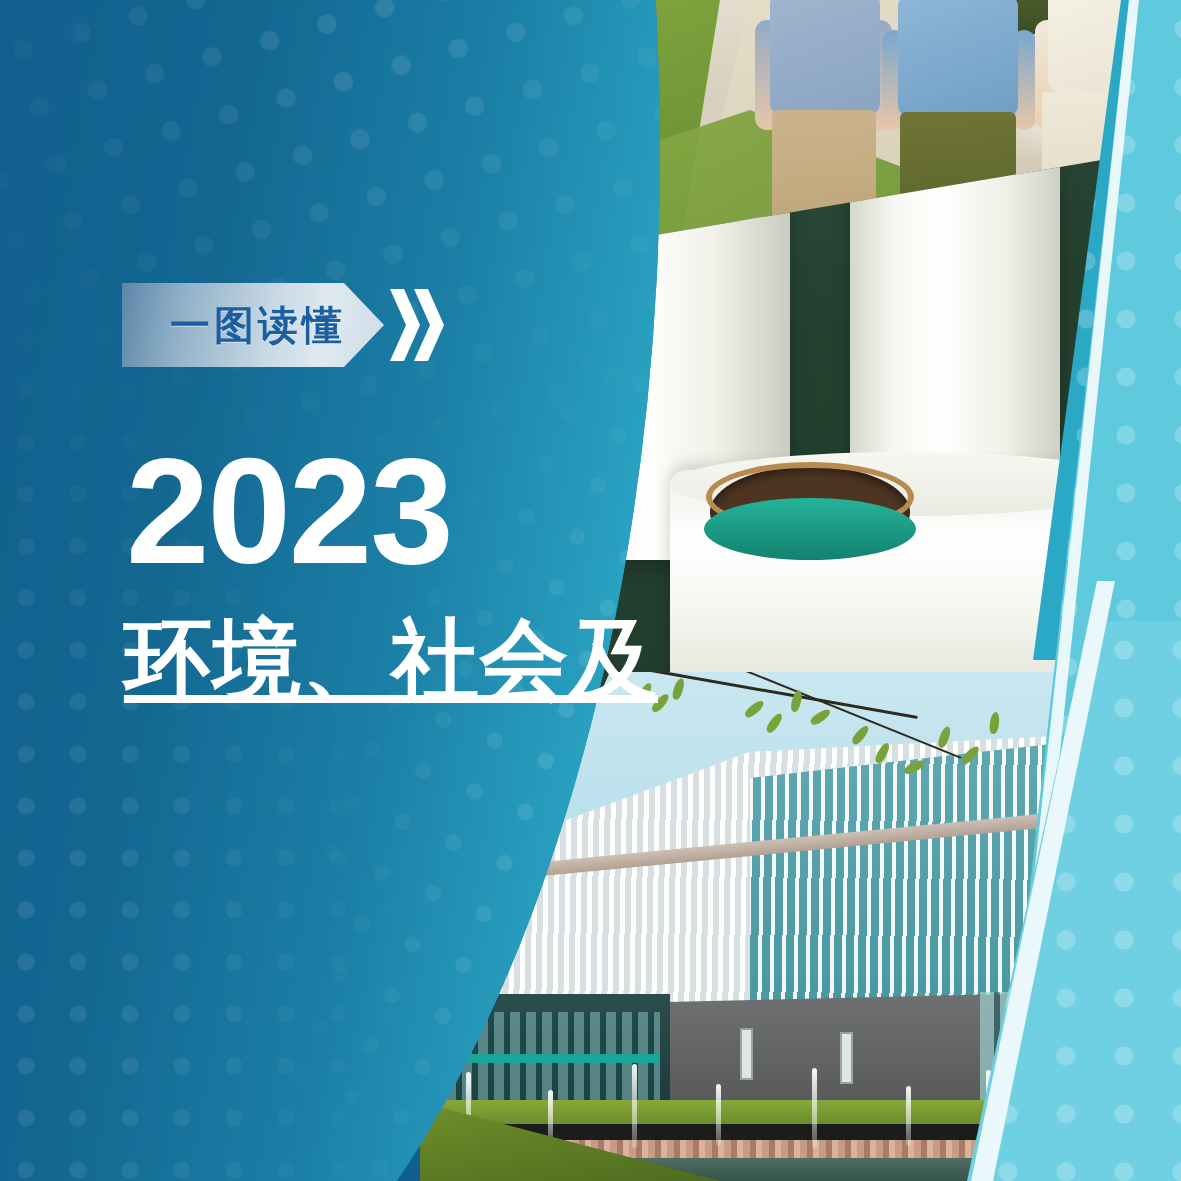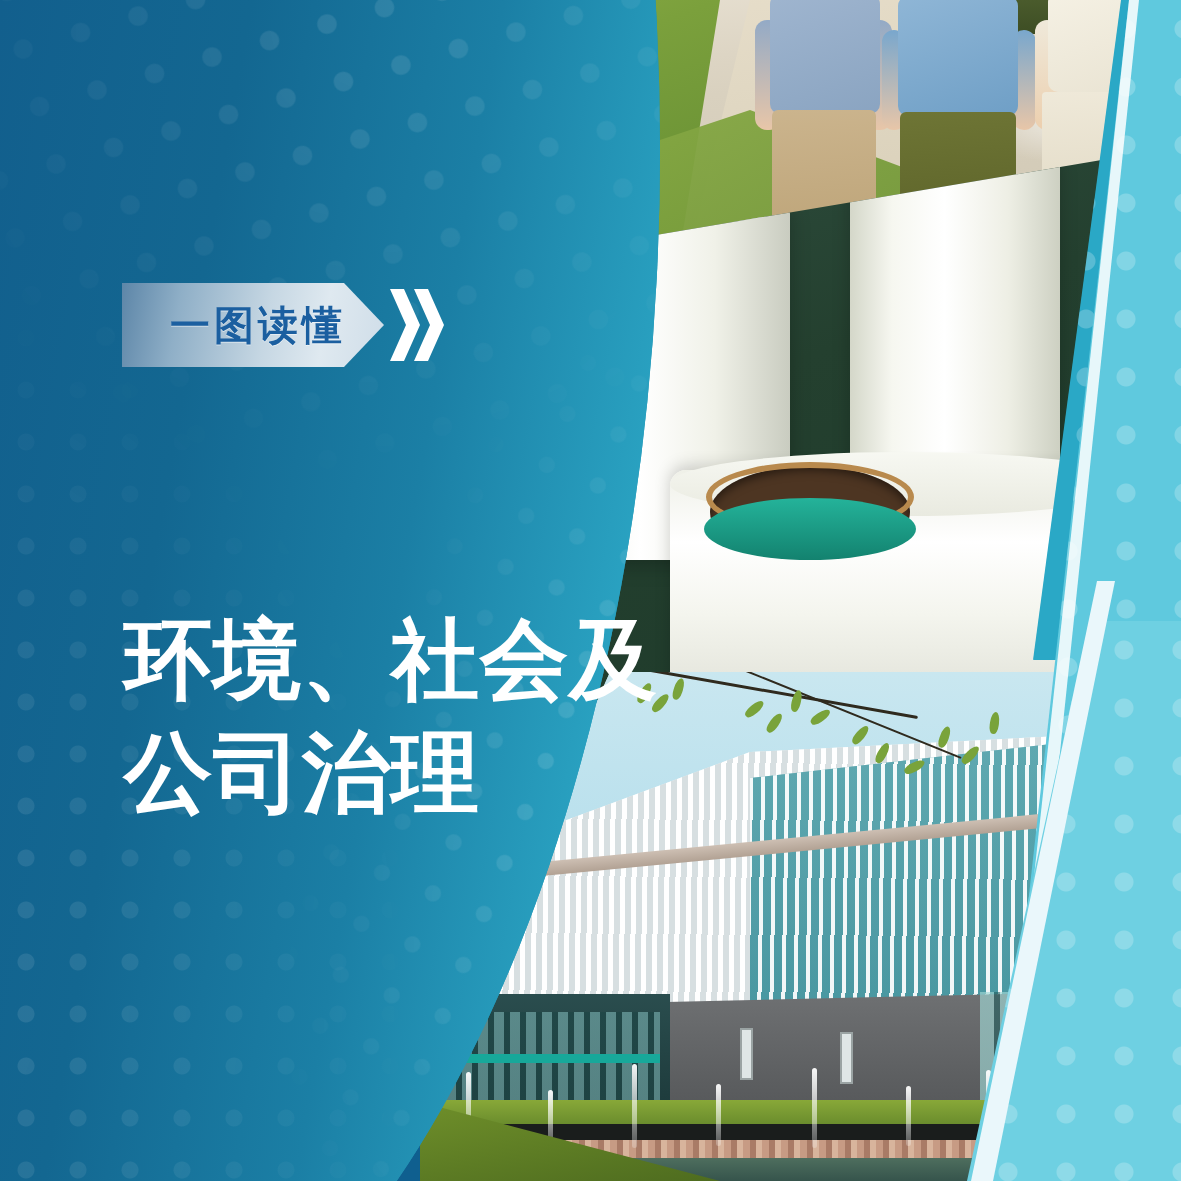--- a/index.html
+++ b/index.html
@@ -252,21 +252,21 @@
   }
   .title-block{
     position:absolute;left:124px;top:604px;
     color:#ffffff;
     font-family:"DejaVu Sans","Liberation Sans",sans-serif;
     font-weight:700;
     font-size:88px;
     line-height:1.28;
     letter-spacing:1px;
   }
-  .title-line{display:block;white-space:nowrap;}
+  .title-line{display:block;white-space:nowrap;text-decoration:underline;}
   .title-line.en{letter-spacing:0;}
 </style>
 </head>
 <body>
 
 <div class="poster">
 
   <div class="photo-stack">
 
     <div class="photo photo-family">
@@ -380,19 +380,19 @@
   <div class="badge-wrap">
     <div class="badge-banner">
       <span class="badge-text">一图读懂</span>
     </div>
     <div class="badge-chevrons">
       <div class="chev chev-1"></div>
       <div class="chev chev-2"></div>
     </div>
   </div>
 
+  <div class="year">2023</div>
 
   <div class="title-block">
     <span class="title-line">环境、社会及</span>
-    <span class="title-line">公司治理</span>
   </div>
 
 </div>
 
 </body></html>

